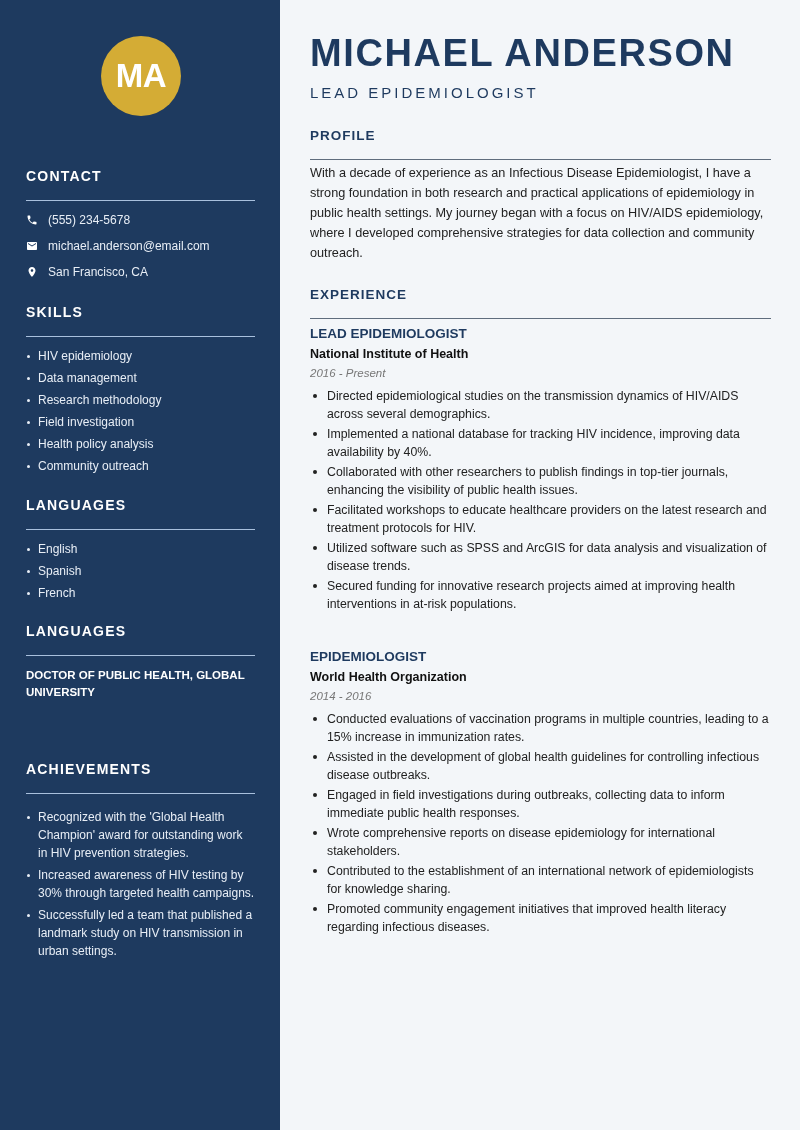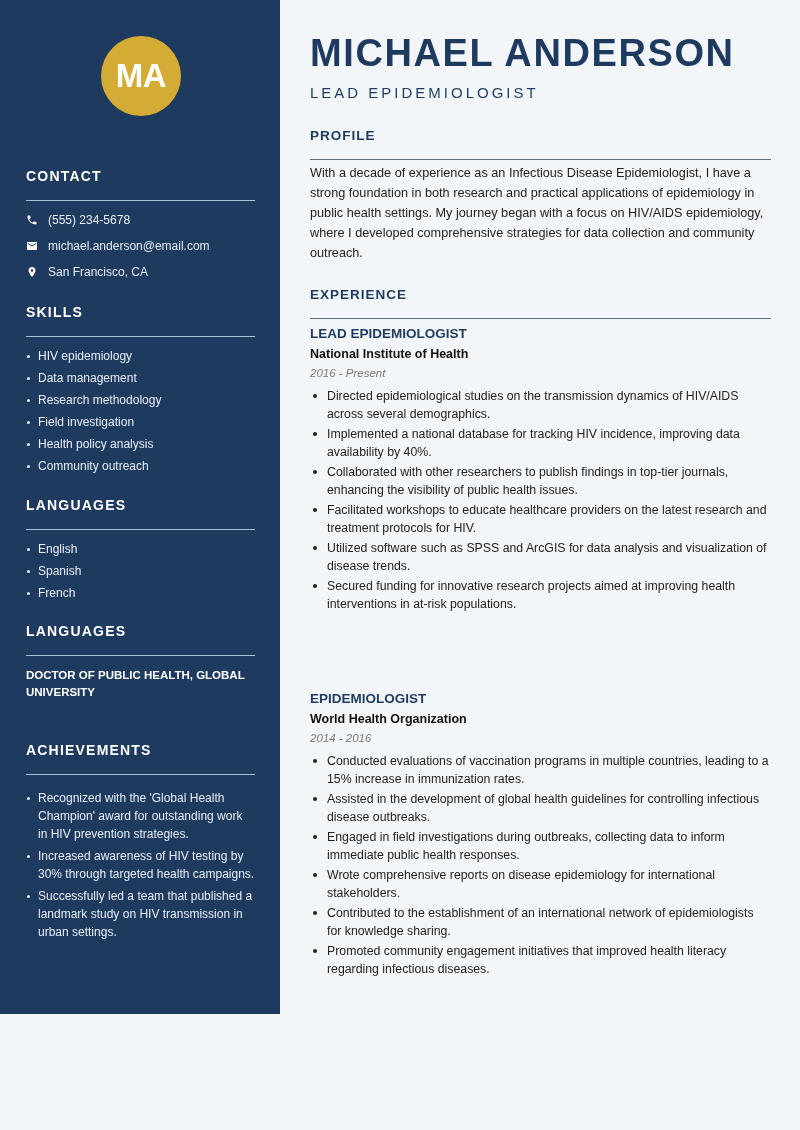--- a/index.html
+++ b/index.html
@@ -1,18 +1,18 @@
 <!DOCTYPE html>
 <html><head>
 <meta charset="utf-8">
 <style>
   * { box-sizing: border-box; margin: 0; padding: 0; }
   html, body { width: 800px; height: 1130px; overflow: hidden; }
   body { font-family: "Liberation Sans", "DejaVu Sans", sans-serif; background: #f3f6f9; position: relative; }
-  .sidebar { position: absolute; left: 0; top: 0; width: 280px; height: 1014px; background: #1e3a5f; color: #ffffff; padding: 0 26px; }
+  .sidebar { position: absolute; left: 0; top: 0; width: 280px; height: 1130px; background: #1e3a5f; color: #ffffff; padding: 0 26px; }
   .avatar { position: absolute; left: 101px; top: 36px; width: 80px; height: 80px; border-radius: 50%; background: #d4ac35; color: #fff; font-weight: bold; font-size: 33px; display: flex; align-items: center; justify-content: center; letter-spacing: -0.5px; }
   .side-section { position: absolute; left: 26px; width: 229px; }
   .side-title { font-weight: bold; font-size: 14px; letter-spacing: 1.2px; color: #ffffff; padding-bottom: 16px; border-bottom: 1.5px solid #a9c0dd; }
   .contact-row { display: flex; align-items: center; height: 26px; font-size: 12px; color: #e8eef6; }
   .contact-row .ic { width: 22px; display: flex; align-items: center; }
   .contact-row svg { width: 12px; height: 12px; fill: #ffffff; }
   .side-list { list-style: none; margin-top: 10px; }
   .side-list li { position: relative; padding-left: 12px; font-size: 12px; color: #e8eef6; line-height: 18px; margin-bottom: 4px; }
   .side-list li::before { content: ""; position: absolute; left: 1px; top: 8px; width: 3px; height: 3px; background: #e8eef6; border-radius: 50%; }
   .edu-text { margin-top: 11px; font-weight: bold; font-size: 11.5px; line-height: 17px; color: #ffffff; }
@@ -86,21 +86,21 @@
       <li>Spanish</li>
       <li>French</li>
     </ul>
   </section>
 
   <section class="side-section" style="top:623px;">
     <h3 class="side-title">LANGUAGES</h3>
     <div class="edu-text">DOCTOR OF PUBLIC HEALTH, GLOBAL UNIVERSITY</div>
   </section>
 
-  <section class="side-section" style="top:742px;">
+  <section class="side-section" style="top:761px;">
     <h3 class="side-title">ACHIEVEMENTS</h3>
     <ul class="side-list" style="margin-top:14px;">
       <li>Recognized with the 'Global Health Champion' award for outstanding work in HIV prevention strategies.</li>
       <li>Increased awareness of HIV testing by 30% through targeted health campaigns.</li>
       <li>Successfully led a team that published a landmark study on HIV transmission in urban settings.</li>
     </ul>
   </section>
 </aside>
 
 <main class="main">
@@ -119,21 +119,21 @@
     <ul class="job-list">
       <li>Directed epidemiological studies on the transmission dynamics of HIV/AIDS across several demographics.</li>
       <li>Implemented a national database for tracking HIV incidence, improving data availability by 40%.</li>
       <li>Collaborated with other researchers to publish findings in top-tier journals, enhancing the visibility of public health issues.</li>
       <li>Facilitated workshops to educate healthcare providers on the latest research and treatment protocols for HIV.</li>
       <li>Utilized software such as SPSS and ArcGIS for data analysis and visualization of disease trends.</li>
       <li>Secured funding for innovative research projects aimed at improving health interventions in at-risk populations.</li>
     </ul>
   </div>
 
-  <div class="job" style="top:649px;margin-top:42px;">
+  <div class="job" style="top:649px;">
     <div class="job-role">EPIDEMIOLOGIST</div>
     <div class="job-org">World Health Organization</div>
     <div class="job-dates">2014 - 2016</div>
     <ul class="job-list">
       <li>Conducted evaluations of vaccination programs in multiple countries, leading to a 15% increase in immunization rates.</li>
       <li>Assisted in the development of global health guidelines for controlling infectious disease outbreaks.</li>
       <li>Engaged in field investigations during outbreaks, collecting data to inform immediate public health responses.</li>
       <li>Wrote comprehensive reports on disease epidemiology for international stakeholders.</li>
       <li>Contributed to the establishment of an international network of epidemiologists for knowledge sharing.</li>
       <li>Promoted community engagement initiatives that improved health literacy regarding infectious diseases.</li>

